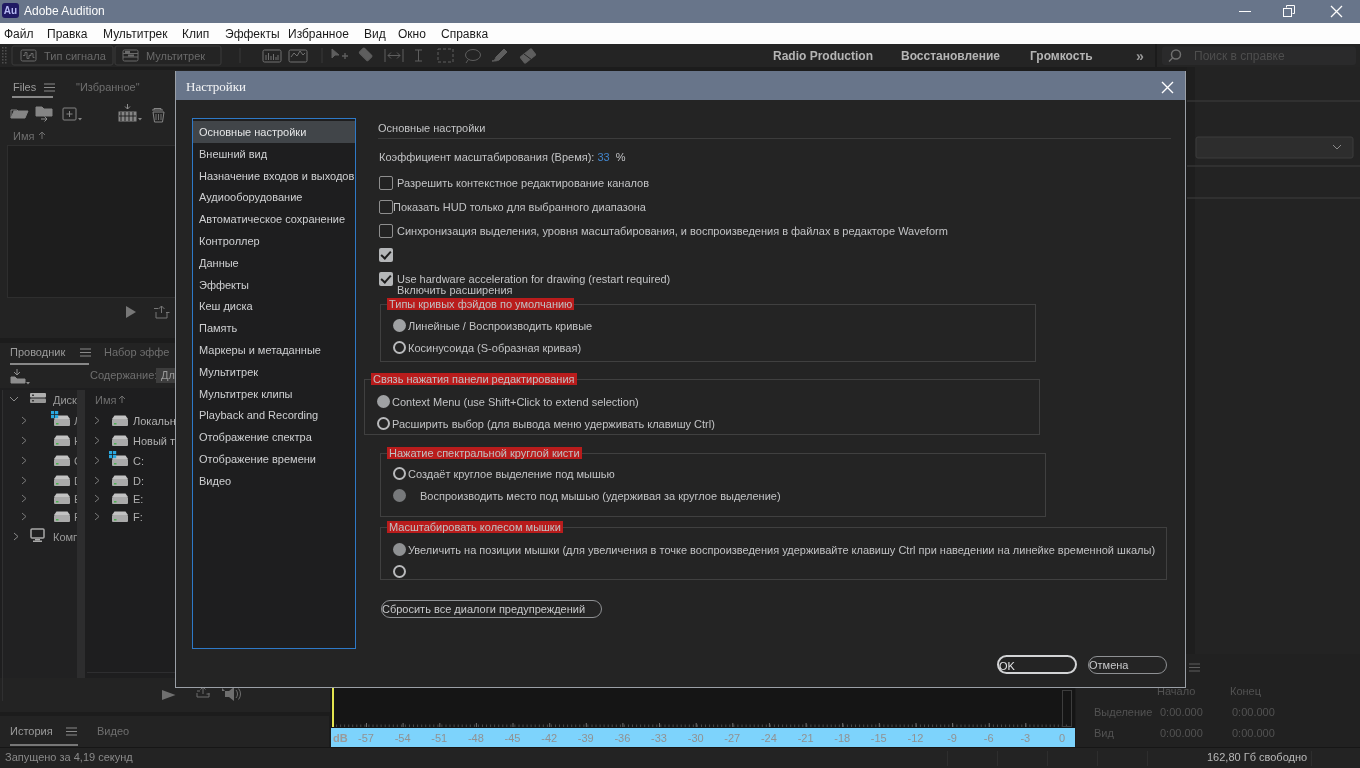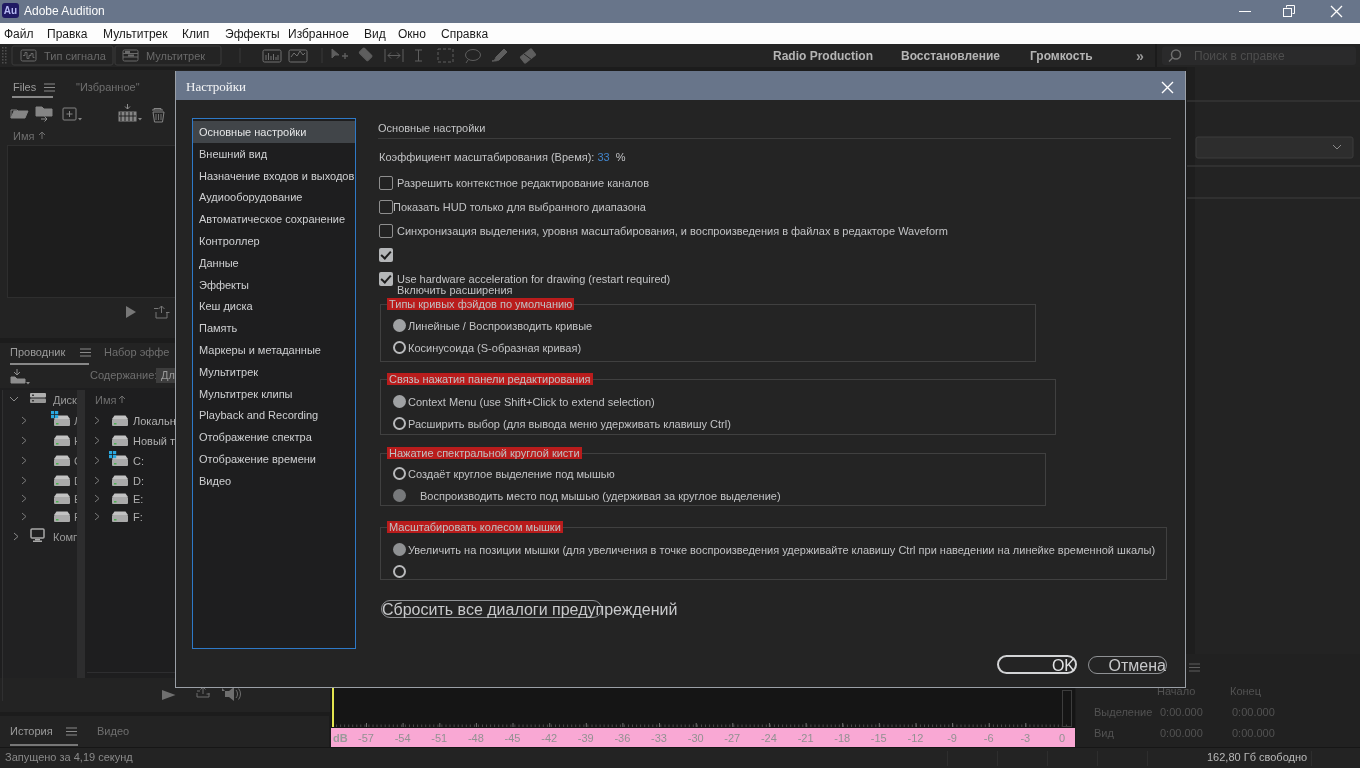--- a/index.html
+++ b/index.html
@@ -36,21 +36,21 @@
 .cb { position:absolute; width:14px; height:14px; border-radius:2px; }
 .cb.off { background:#222; border:1px solid #8e8e8e; }
 .cb.on { background:#b4b6b8; }
 .cb.on:after { content:""; position:absolute; left:2px; top:3px; width:8px; height:4px;
   border-left:2px solid #1d1d1d; border-bottom:2px solid #1d1d1d; transform:rotate(-48deg); }
 .rd { position:absolute; width:13px; height:13px; border-radius:50%; }
 .rd.on { background:#9fa1a3; }
 .rd.dim { background:#77797b; }
 .rd.mid { background:#8f9193; }
 .rd.off { border:2px solid #b9babc; background:transparent; }
-.pill { position:absolute; white-space:nowrap; border:1px solid #8f9194; border-radius:10px; color:#c8c9cb; font-size:16px; text-align:right; background:transparent; }
+.pill { position:absolute; white-space:nowrap; border:1px solid #8f9194; border-radius:10px; color:#c8c9cb; font-size:11px; text-align:left; background:transparent; }
 
 #statusbar { left:0; top:747px; width:1360px; height:21px; background:#232323; border-top:1px solid #161616; color:#8a8a8a; font-size:11px; }
 .vline { position:absolute; top:3px; height:15px; width:1px; background:#2e2e2e; }
 </style>
 </head>
 <body>
 
 <div class="abs" id="titlebar"></div>
 <div class="abs" id="aulogo">Au</div>
 <div class="abs" id="apptitle">Adobe Audition</div>
@@ -363,21 +363,21 @@
 <div class="abs panel" id="histpanel" style="left:0;top:716px;width:329px;height:31px;">
   <svg width="329" height="31">
     <text x="10" y="19" fill="#9b9b9b" font-size="11">История</text>
     <g stroke="#8a8a8a">
         <path d="M66 12 h11 M66 15.5 h11 M66 19 h11"></path>
       </g>
     <rect x="10" y="28" width="68" height="2" fill="#777"></rect>
     <text x="97" y="19" fill="#6f6f6f" font-size="11">Видео</text>
   </svg>
 </div>
-<div class="abs" id="meterpanel" style="left:331px;top:687px;width:744px;height:60px;background:#f9a8d4;">
+<div class="abs" id="meterpanel" style="left:331px;top:687px;width:744px;height:60px;background:#7dd3fc;">
     <svg width="744" height="60" style="position:absolute;left:0;top:0;">
       <rect x="0" y="0" width="744" height="41" fill="#151515"></rect>
       <rect x="1" y="0" width="2" height="40" fill="#e3e44f"></rect>
       <rect x="5.0" y="37.5" width="1" height="2.5" fill="#4a4a4a"></rect>
       <rect x="9.1" y="37.5" width="1" height="2.5" fill="#4a4a4a"></rect>
       <rect x="13.1" y="37.5" width="1" height="2.5" fill="#4a4a4a"></rect>
       <rect x="17.2" y="37.5" width="1" height="2.5" fill="#4a4a4a"></rect>
       <rect x="21.2" y="37.5" width="1" height="2.5" fill="#4a4a4a"></rect>
       <rect x="25.3" y="37.5" width="1" height="2.5" fill="#4a4a4a"></rect>
       <rect x="29.3" y="37.5" width="1" height="2.5" fill="#4a4a4a"></rect>
@@ -682,28 +682,28 @@
       <div class="lbl" style="left:221px;top:202px;">Use hardware acceleration for drawing (restart required)</div>
     </div>
   <div id="grps">
       <div class="grp" style="left:204px;top:233px;width:656px;height:58px;">
         <span class="cap">Типы кривых фэйдов по умолчанию</span>
         <div class="rd on" style="left:12px;top:14px;"></div>
         <div class="lbl" style="left:27px;top:15px;">Линейные / Воспроизводить кривые</div>
         <div class="rd off" style="left:12px;top:36px;"></div>
         <div class="lbl" style="left:27px;top:37px;">Косинусоида (S-образная кривая)</div>
       </div>
-      <div class="grp" style="left:204px;top:308px;width:676px;height:56px;">
+      <div class="grp" style="left:188px;top:308px;width:676px;height:56px;">
         <span class="cap">Связь нажатия панели редактирования</span>
         <div class="rd on" style="left:12px;top:15px;"></div>
         <div class="lbl" style="left:27px;top:16px;">Context Menu (use Shift+Click to extend selection)</div>
         <div class="rd off" style="left:12px;top:37px;"></div>
         <div class="lbl" style="left:27px;top:38px;">Расширить выбор (для вывода меню удерживать клавишу Ctrl)</div>
       </div>
-      <div class="grp" style="left:204px;top:382px;width:666px;height:53px;">
+      <div class="grp" style="left:204px;top:382px;width:666px;height:64px;">
         <span class="cap">Нажатие спектральной круглой кисти</span>
         <div class="rd off" style="left:12px;top:13px;"></div>
         <div class="lbl" style="left:27px;top:14px;">Создаёт круглое выделение под мышью</div>
         <div class="rd dim" style="left:12px;top:35px;"></div>
         <div class="lbl" style="left:27px;top:36px;padding-left:12px;">Воспроизводить место под мышью (удерживая за круглое выделение)</div>
       </div>
       <div class="grp" style="left:204px;top:456px;width:787px;height:53px;">
         <span class="cap">Масштабировать колесом мышки</span>
         <div class="rd mid" style="left:12px;top:15px;"></div>
         <div class="lbl" style="left:27px;top:16px;">Увеличить на позиции мышки (для увеличения в точке воспроизведения удерживайте клавишу Ctrl при наведении на линейке временной шкалы)</div>

